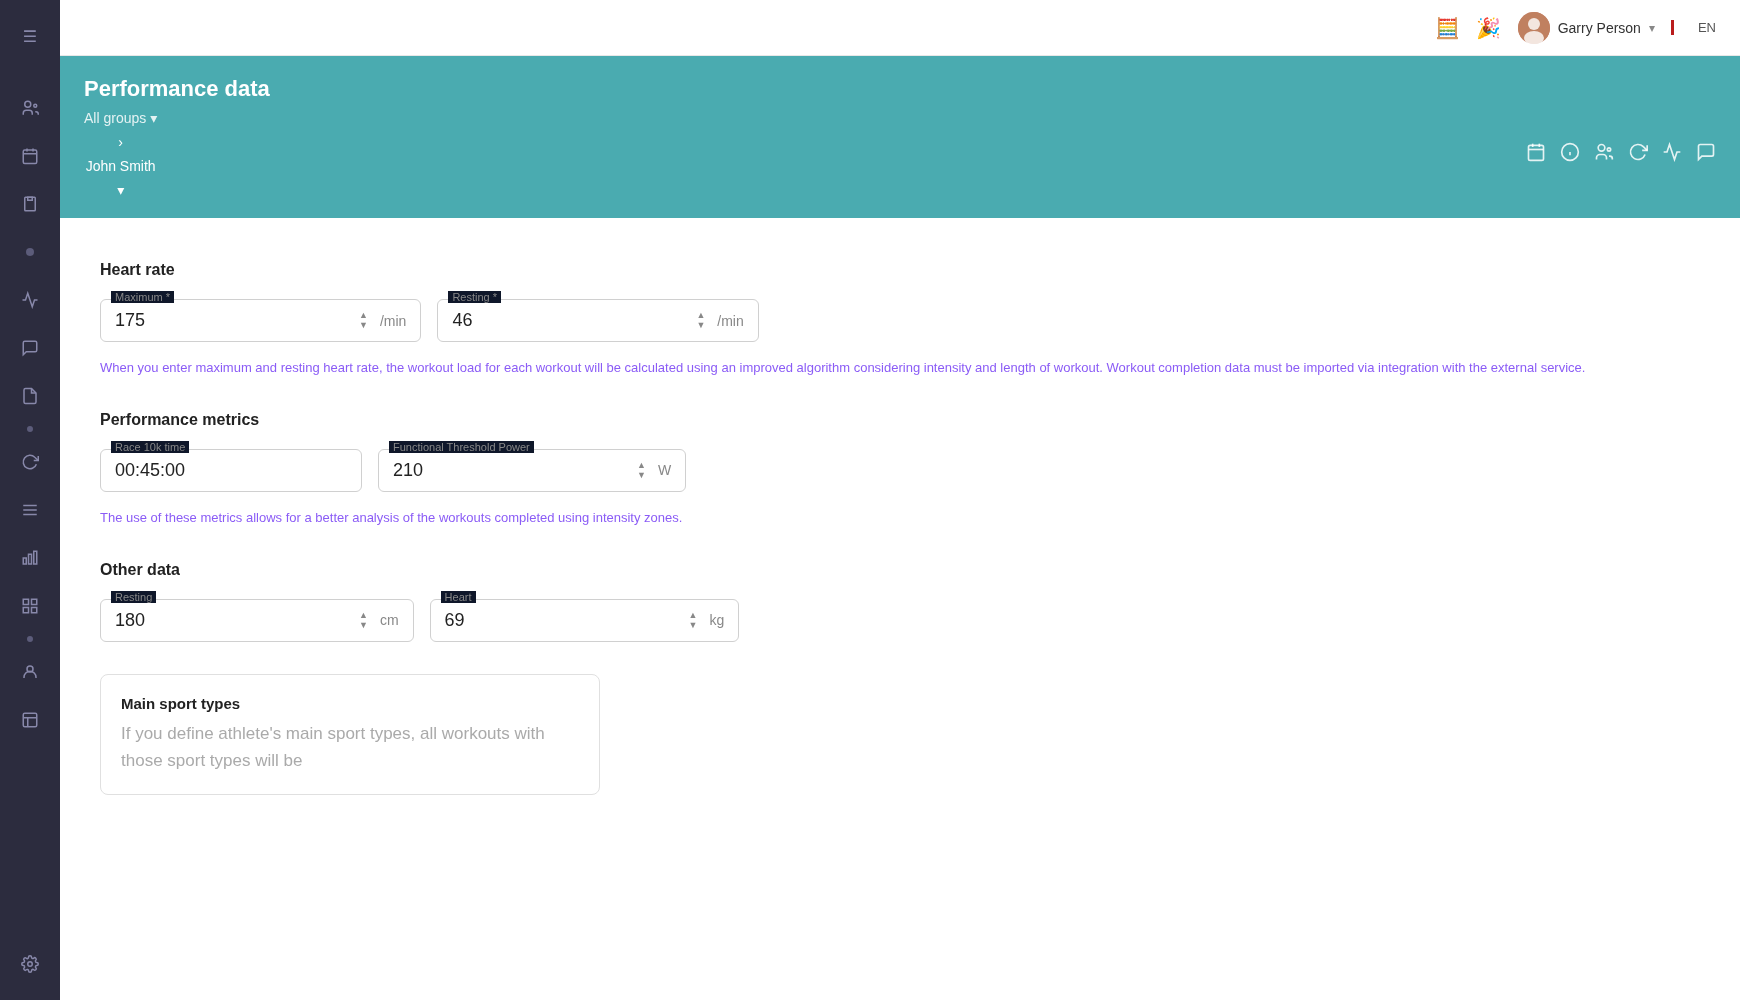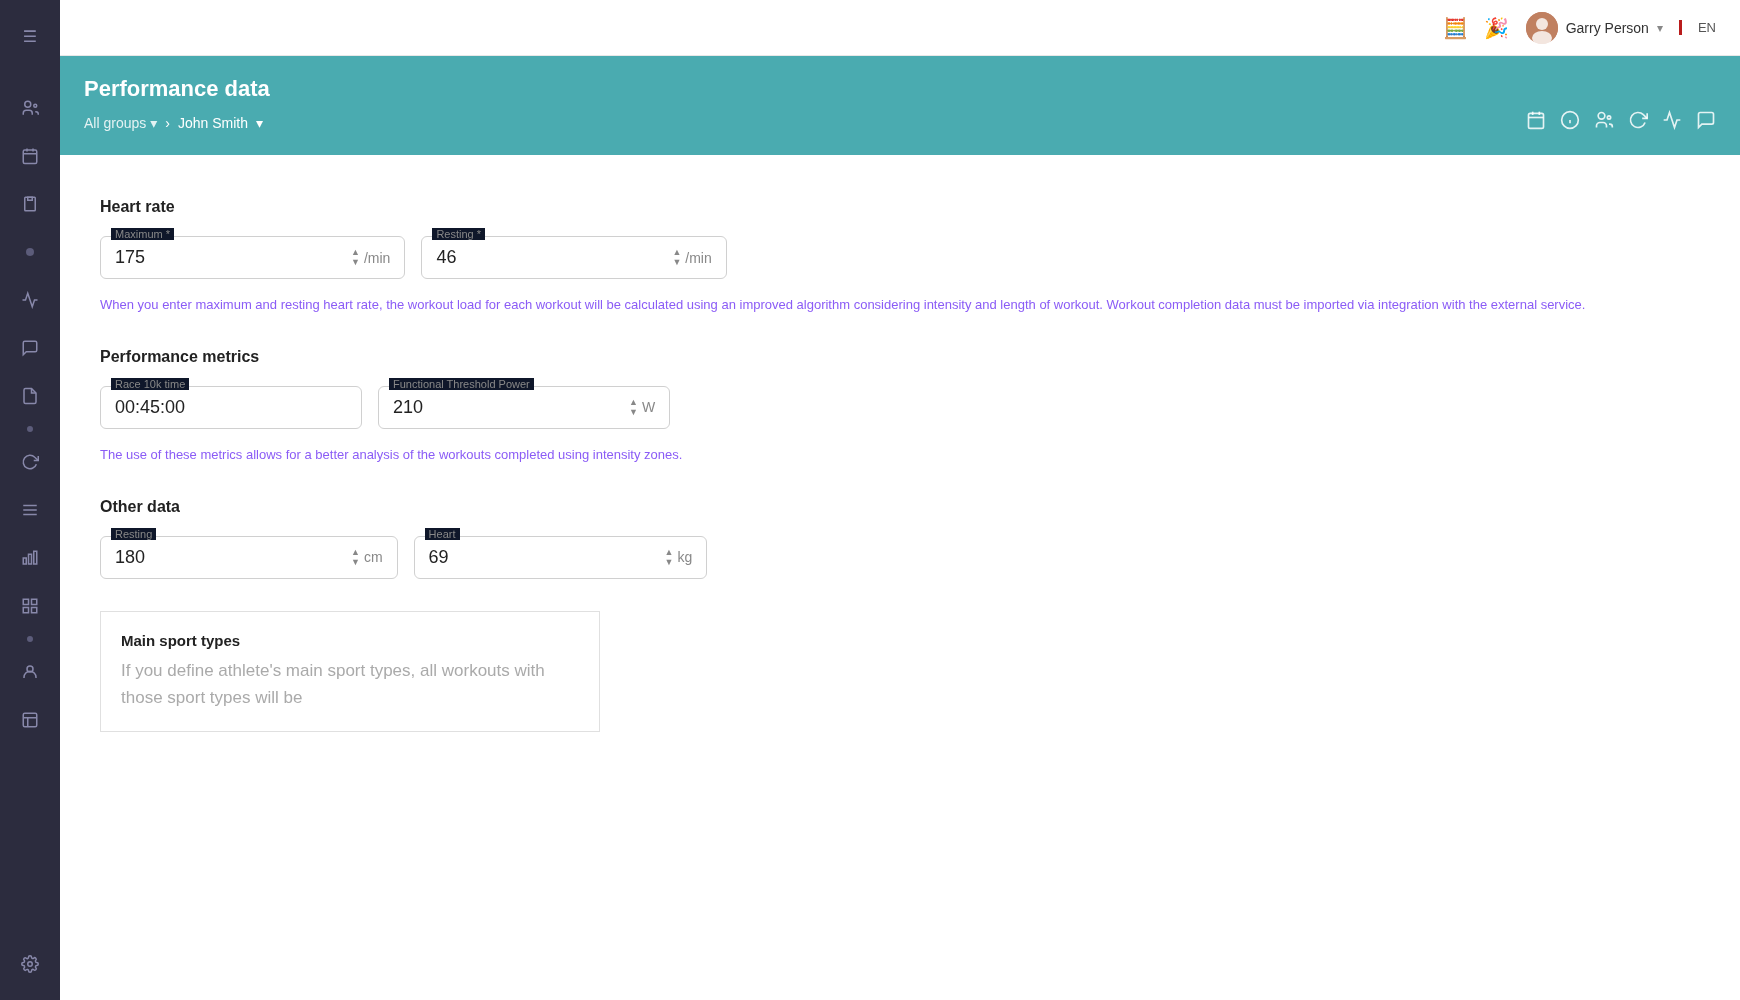--- a/index.html
+++ b/index.html
@@ -61,31 +61,31 @@
       display: flex;
       align-items: center;
       gap: 8px;
       cursor: pointer;
     }
     .top-header .user-avatar {
       width: 32px; height: 32px; border-radius: 50%; background: #c87; display: flex; align-items: center; justify-content: center; color: #fff; font-size: 12px;
     }
     .top-header .user-name { font-size: 14px; color: #333; font-weight: 500; }
     .top-header .chevron { font-size: 12px; color: #888; }
-    .top-header .lang { font-size: 13px; color: #555; font-weight: 500; border-left: 3px solid #b91c1c; padding-left: 16px; }
+    .top-header .lang { font-size: 13px; color: #555; font-weight: 500; border-left: 3px solid #b91c1c; padding-left: 24px; }
 
     
     .page-header {
       background: #4aabb0;
       padding: 20px 24px;
       color: #fff;
       flex-shrink: 0;
     }
     .page-header h1 { font-size: 22px; font-weight: 600; margin-bottom: 8px; }
-    .page-header .breadcrumb { display: flex; align-items: center; gap: 8px; font-size: 14px; }
+    .page-header .breadcrumb { display: flex; align-items: center; gap: 8px; font-size: 14px; flex-direction: column; }
     .page-header .breadcrumb .group { color: rgba(255,255,255,0.85); cursor: pointer; display: flex; align-items: center; gap: 4px; }
     .page-header .breadcrumb .person-name { color: #fff; font-weight: 500; }
     .page-header .breadcrumb-row { display: flex; align-items: center; justify-content: space-between; }
     .toolbar-icons { display: flex; gap: 14px; align-items: center; }
     .toolbar-icons span { font-size: 18px; color: rgba(255,255,255,0.85); cursor: pointer; }
 
     
     .content {
       flex: 1;
       overflow-y: auto;
@@ -112,21 +112,21 @@
       top: -9px;
       left: 10px;
       background: #0f172a;
       padding: 0 4px;
       font-size: 11px;
       color: #888;
     }
     .field-group .field-inner {
       display: flex;
       align-items: center;
-      gap: 4px;
+      gap: 12px;
     }
     .field-group input {
       border: none;
       outline: none;
       font-size: 18px;
       color: #222;
       font-weight: 400;
       width: 100%;
       background: transparent;
     }
@@ -154,21 +154,21 @@
       line-height: 1.6;
       margin-top: 8px;
     }
 
     
     .other-data-fields { display: flex; gap: 16px; }
 
     
     .sport-types-card {
       border: 1px solid #e0e0e0;
-      border-radius: 0;
+      border-radius: 8px;
       padding: 20px;
       background: #fff;
       max-width: 500px;
     }
     .sport-types-card h3 { font-size: 15px; font-weight: 600; color: #222; margin-bottom: 8px; }
     .sport-types-card p { font-size: 17px; color: #aaa; }
   </style>
 </head>
 <body>
 

